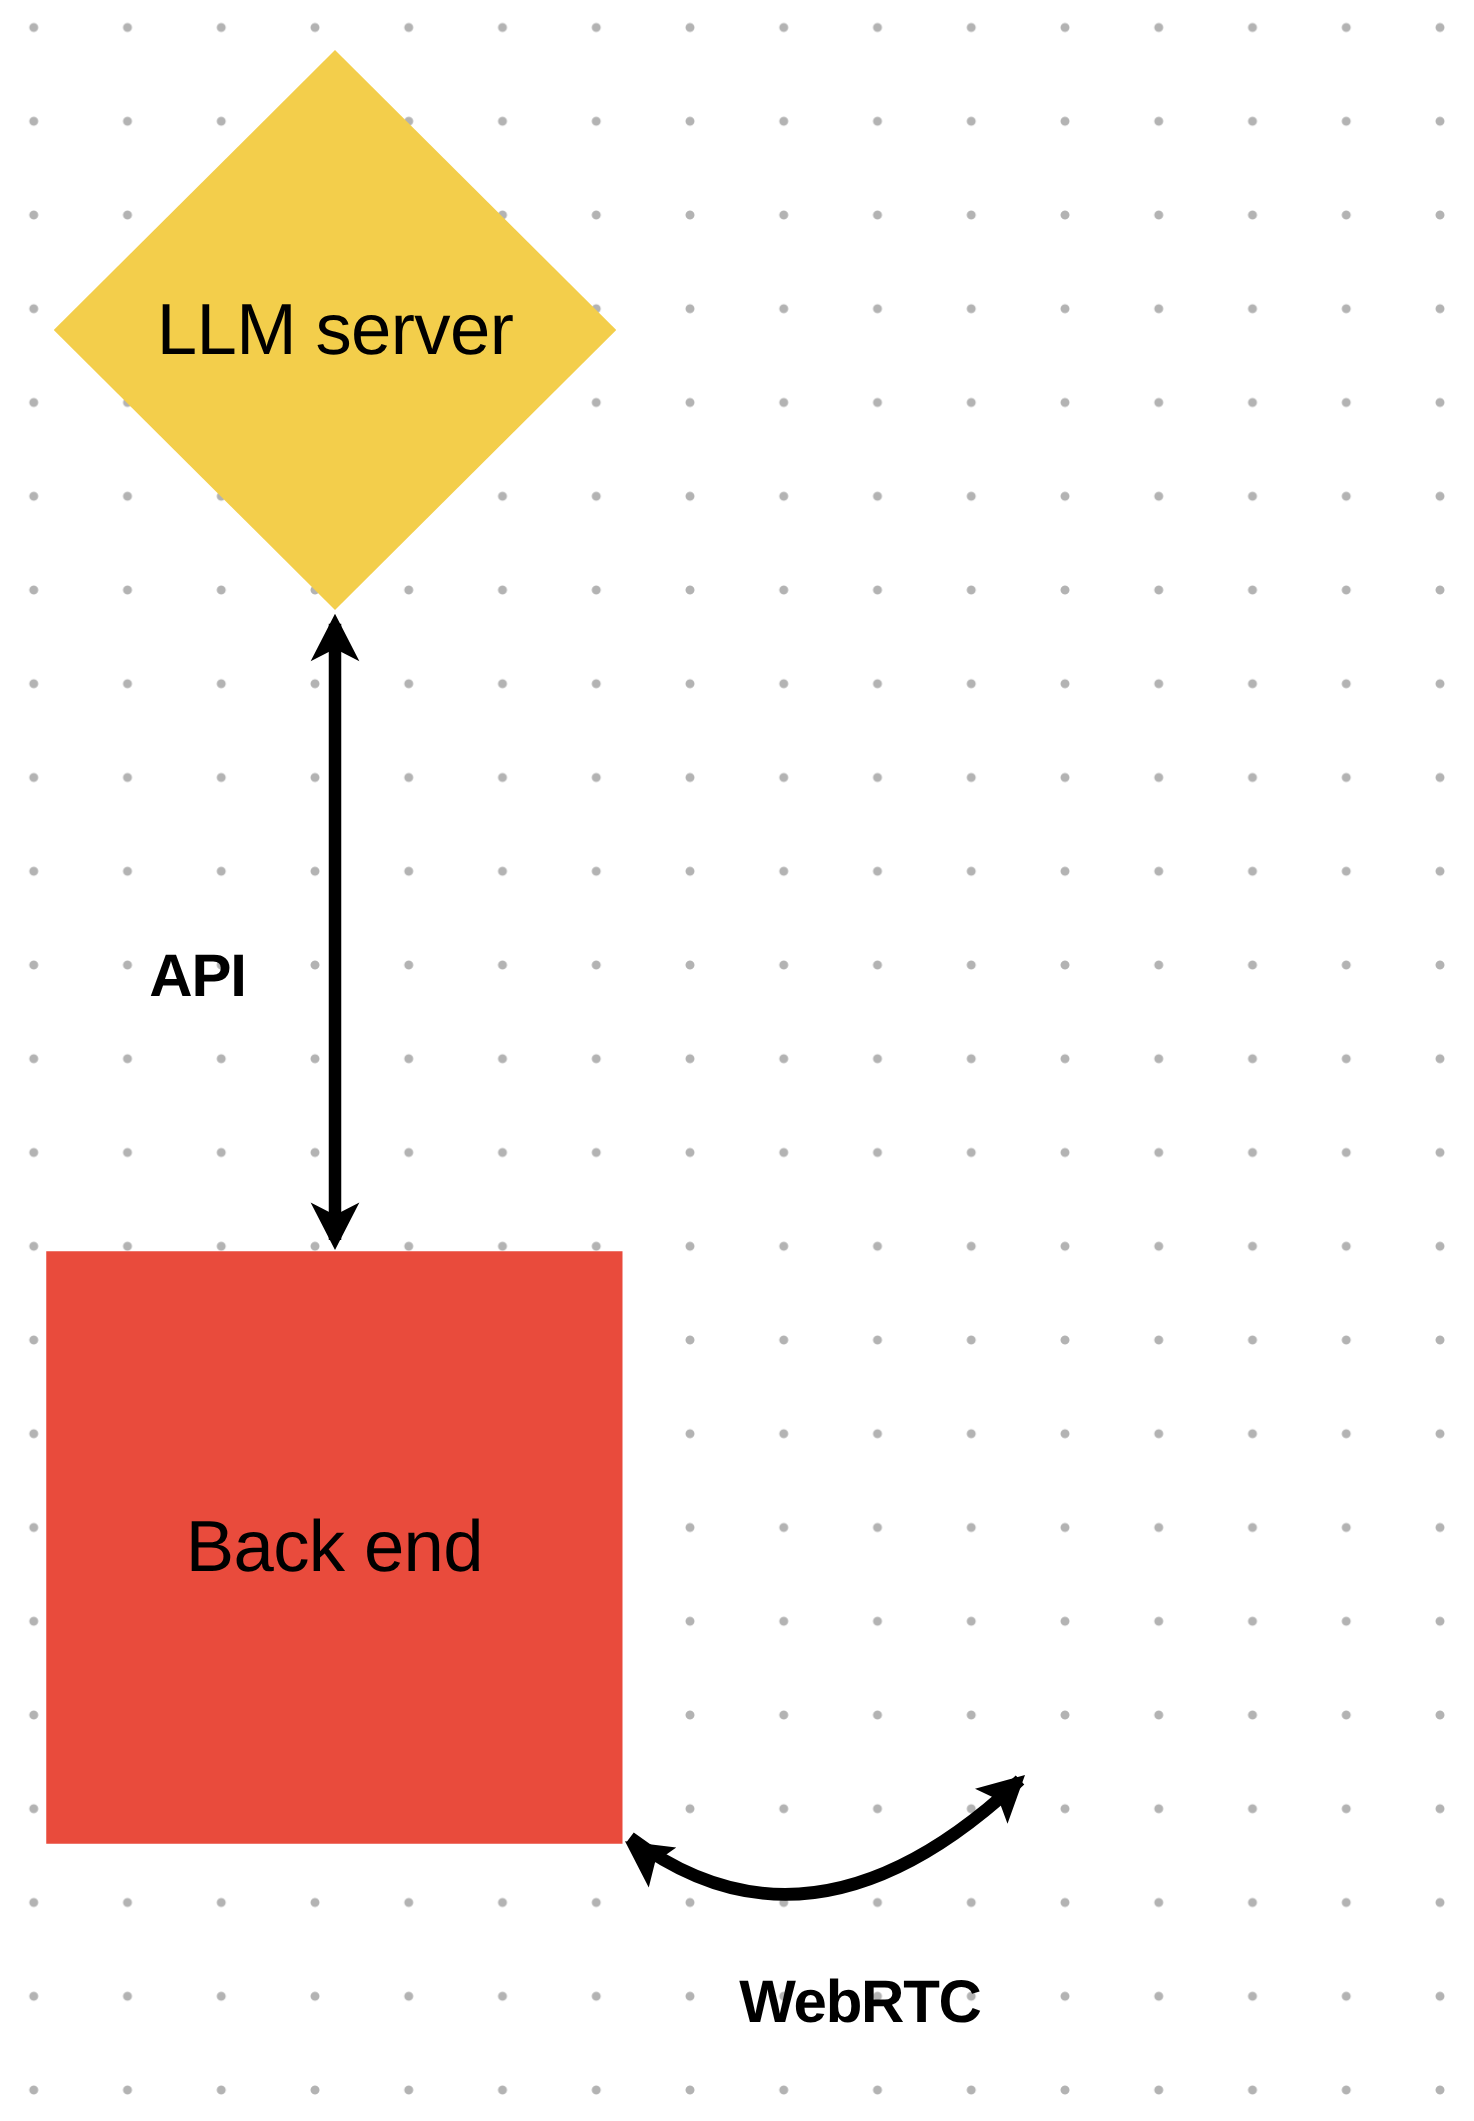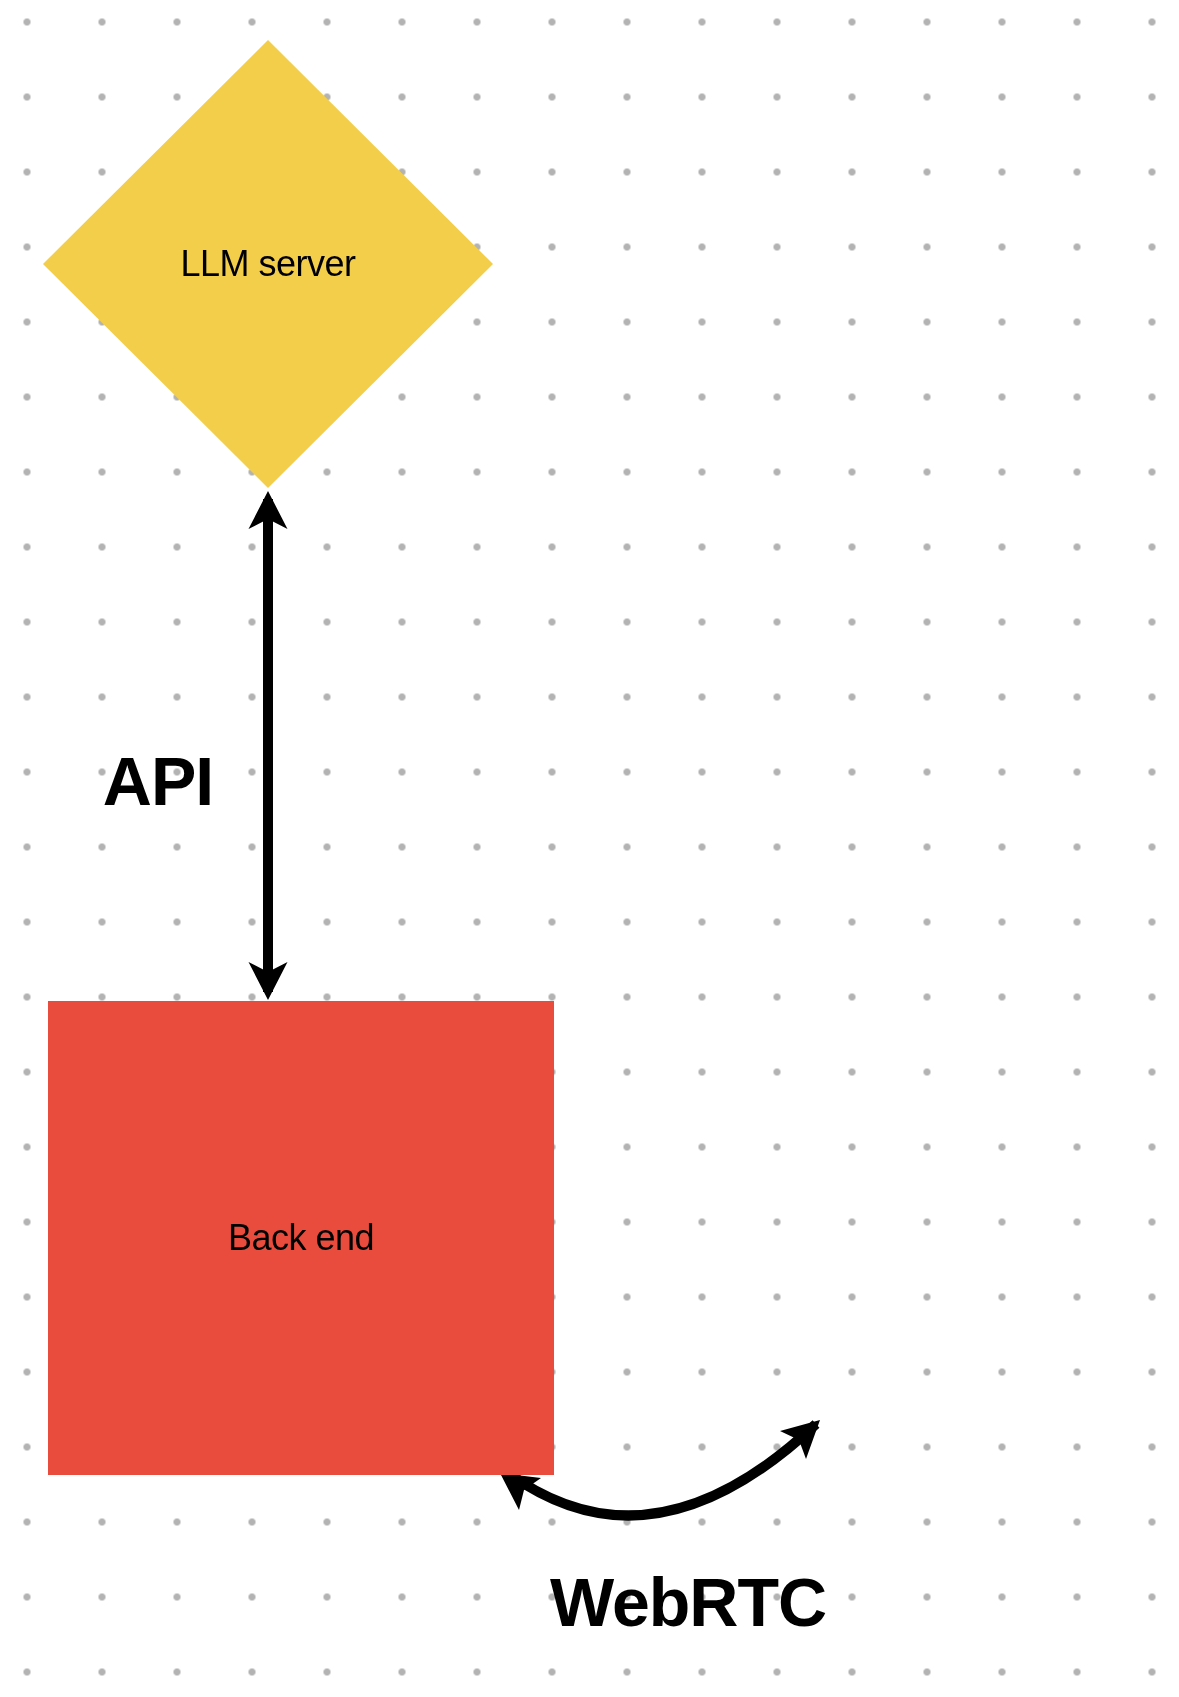--- a/index.html
+++ b/index.html
@@ -21,48 +21,48 @@
     pointer-events: none;
   }
   .edges-layer * { pointer-events: auto; }
   .node {
     position: absolute;
     display: flex;
     align-items: center;
     justify-content: center;
   }
   .node-label {
-    font-size: 36px;
+    font-size: 58px;
     line-height: 1.15;
     color: #000000;
     white-space: nowrap;
     letter-spacing: -0.5px;
   }
   .node-diamond {
     left: 43px; top: 40px;
     width: 450px; height: 448px;
     background: #F3CE4B;
     clip-path: polygon(50% 0, 100% 50%, 50% 100%, 0 50%);
   }
   .node-square {
-    left: 48px; top: 1001px;
-    width: 506px; height: 474px;
+    left: 37px; top: 1001px;
+    width: 461px; height: 474px;
     background: #E94B3C;
   }
   .node-circle {
     left: 703px; top: 1003px;
     width: 467px; height: 450px;
     background: #5CBF6B;
     border-radius: 50%;
   }
   .edge-label {
     position: absolute;
     transform: translate(-50%, -50%);
     font-weight: 700;
-    font-size: 68px;
+    font-size: 48px;
     color: #000000;
     white-space: nowrap;
     letter-spacing: -1px;
   }
   .edge-label-api    { left: 158px; top: 781px; }
   .edge-label-webrtc { left: 688px; top: 1602px; }
 </style>
 </head>
 <body>
 

